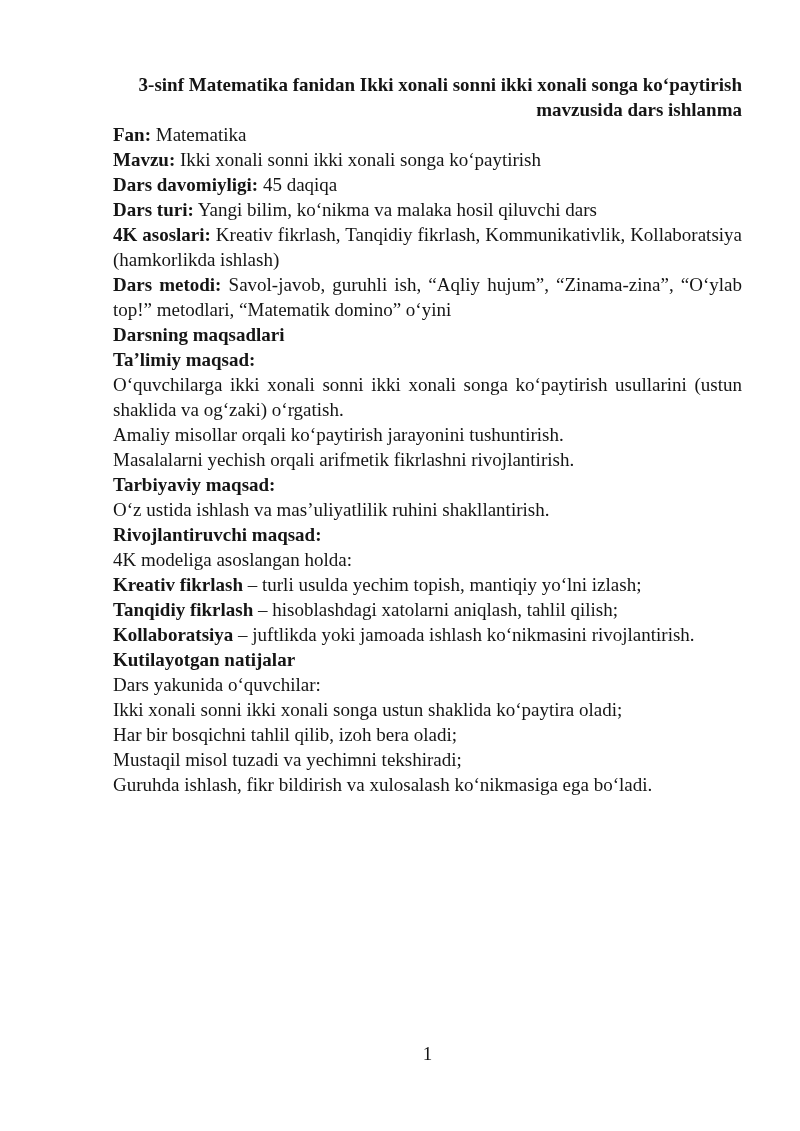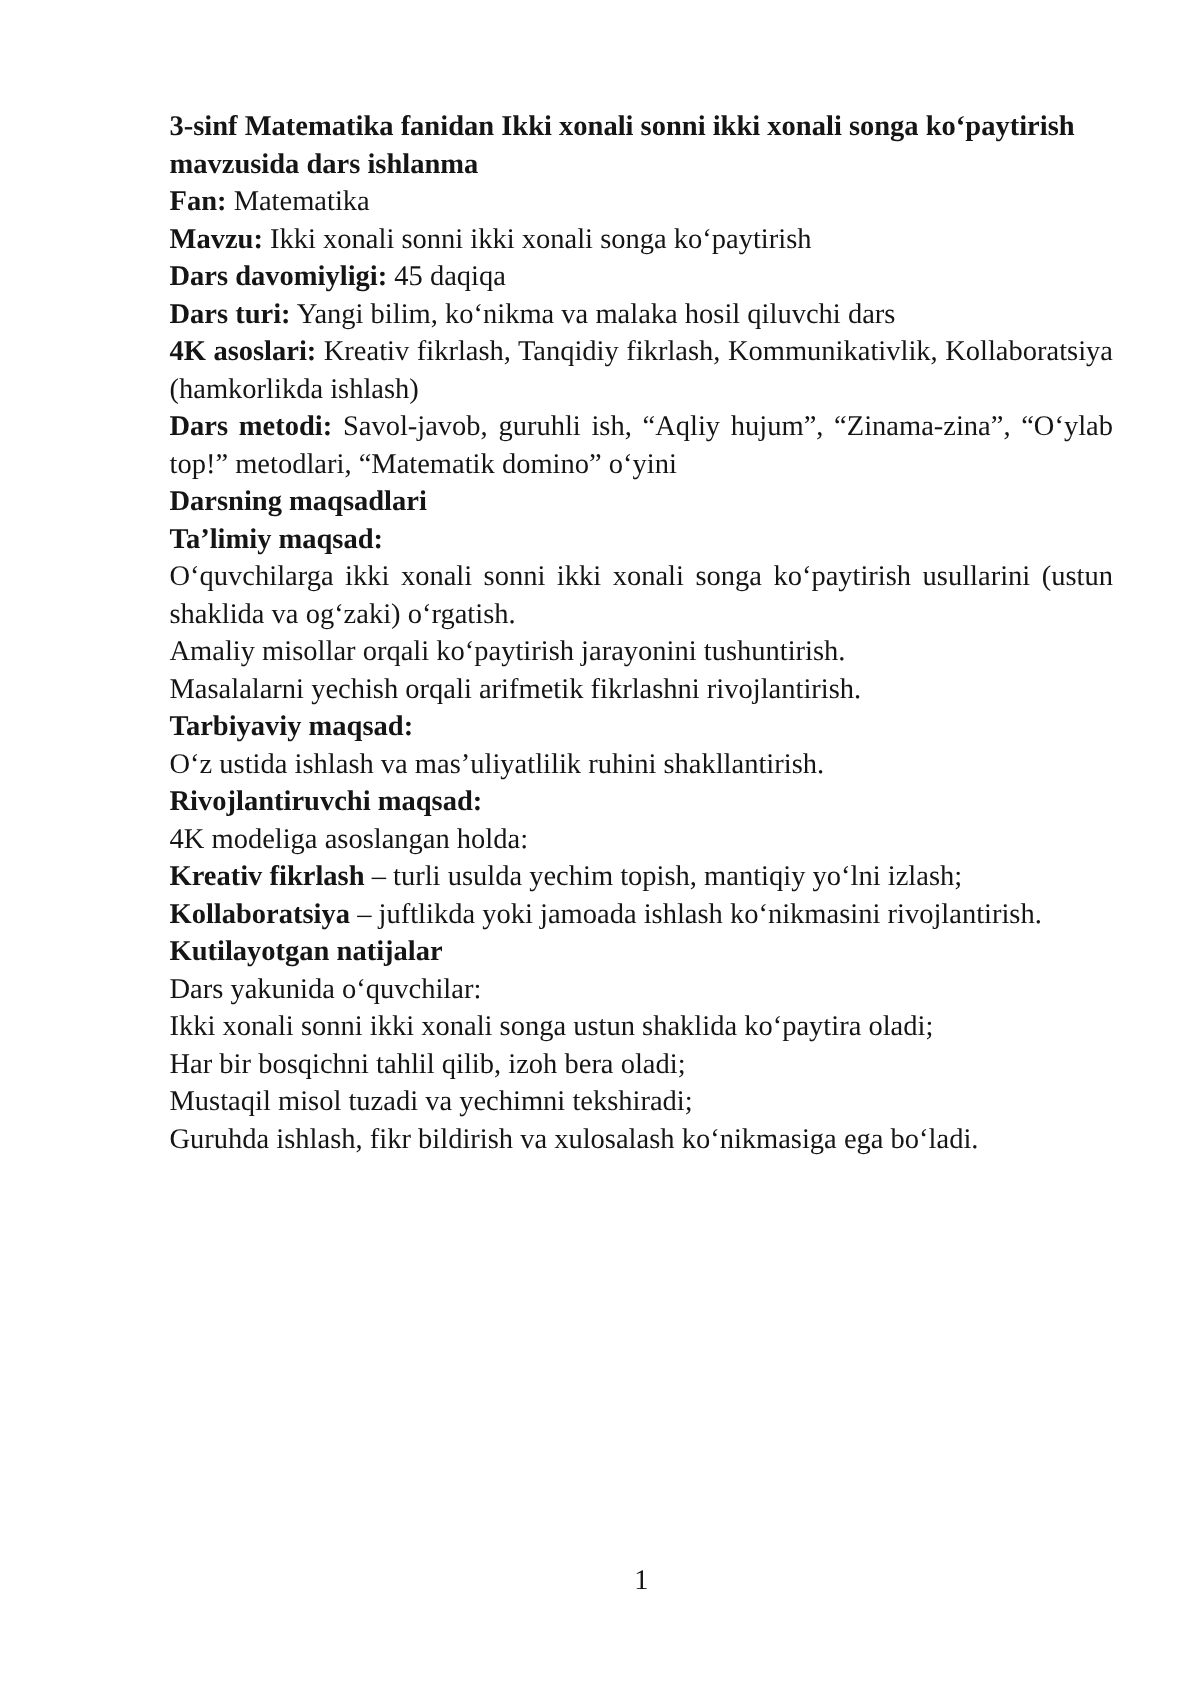--- a/index.html
+++ b/index.html
@@ -21,21 +21,21 @@
   }
   .content {
     position: absolute;
     left: 113px;
     width: 629px;
     top: 72px;
   }
   .doc-title {
     margin: 0;
     font-weight: bold;
-    text-align: left;
+    text-align: right;
     font-size: 19px;
     line-height: 25px;
   }
   p.para {
     margin: 0;
     text-align: justify;
     text-justify: inter-word;
   }
   p.para b {
     font-weight: bold;
@@ -66,20 +66,21 @@
         <p class="para"><b>Darsning maqsadlari</b></p>
         <p class="para"><b>Ta’limiy maqsad:</b></p>
         <p class="para"><span>Oʻquvchilarga ikki xonali sonni ikki xonali songa koʻpaytirish usullarini (ustun shaklida va ogʻzaki) oʻrgatish.</span></p>
         <p class="para"><span>Amaliy misollar orqali koʻpaytirish jarayonini tushuntirish.</span></p>
         <p class="para"><span>Masalalarni yechish orqali arifmetik fikrlashni rivojlantirish.</span></p>
         <p class="para"><b>Tarbiyaviy maqsad:</b></p>
         <p class="para"><span>Oʻz ustida ishlash va mas’uliyatlilik ruhini shakllantirish.</span></p>
         <p class="para"><b>Rivojlantiruvchi maqsad:</b></p>
         <p class="para"><span>4K modeliga asoslangan holda:</span></p>
         <p class="para"><b>Kreativ fikrlash</b><span> – turli usulda yechim topish, mantiqiy yoʻlni izlash;</span></p>
+        <p class="para"><b>Tanqidiy fikrlash</b><span> – hisoblashdagi xatolarni aniqlash, tahlil qilish;</span></p>
         <p class="para"><b>Kollaboratsiya</b><span> – juftlikda yoki jamoada ishlash koʻnikmasini rivojlantirish.</span></p>
         <p class="para"><b>Kutilayotgan natijalar</b></p>
         <p class="para"><span>Dars yakunida oʻquvchilar:</span></p>
         <p class="para"><span>Ikki xonali sonni ikki xonali songa ustun shaklida koʻpaytira oladi;</span></p>
         <p class="para"><span>Har bir bosqichni tahlil qilib, izoh bera oladi;</span></p>
         <p class="para"><span>Mustaqil misol tuzadi va yechimni tekshiradi;</span></p>
         <p class="para"><span>Guruhda ishlash, fikr bildirish va xulosalash koʻnikmasiga ega boʻladi.</span></p>
       </div>
   </div>
   <div class="footer">1</div>

